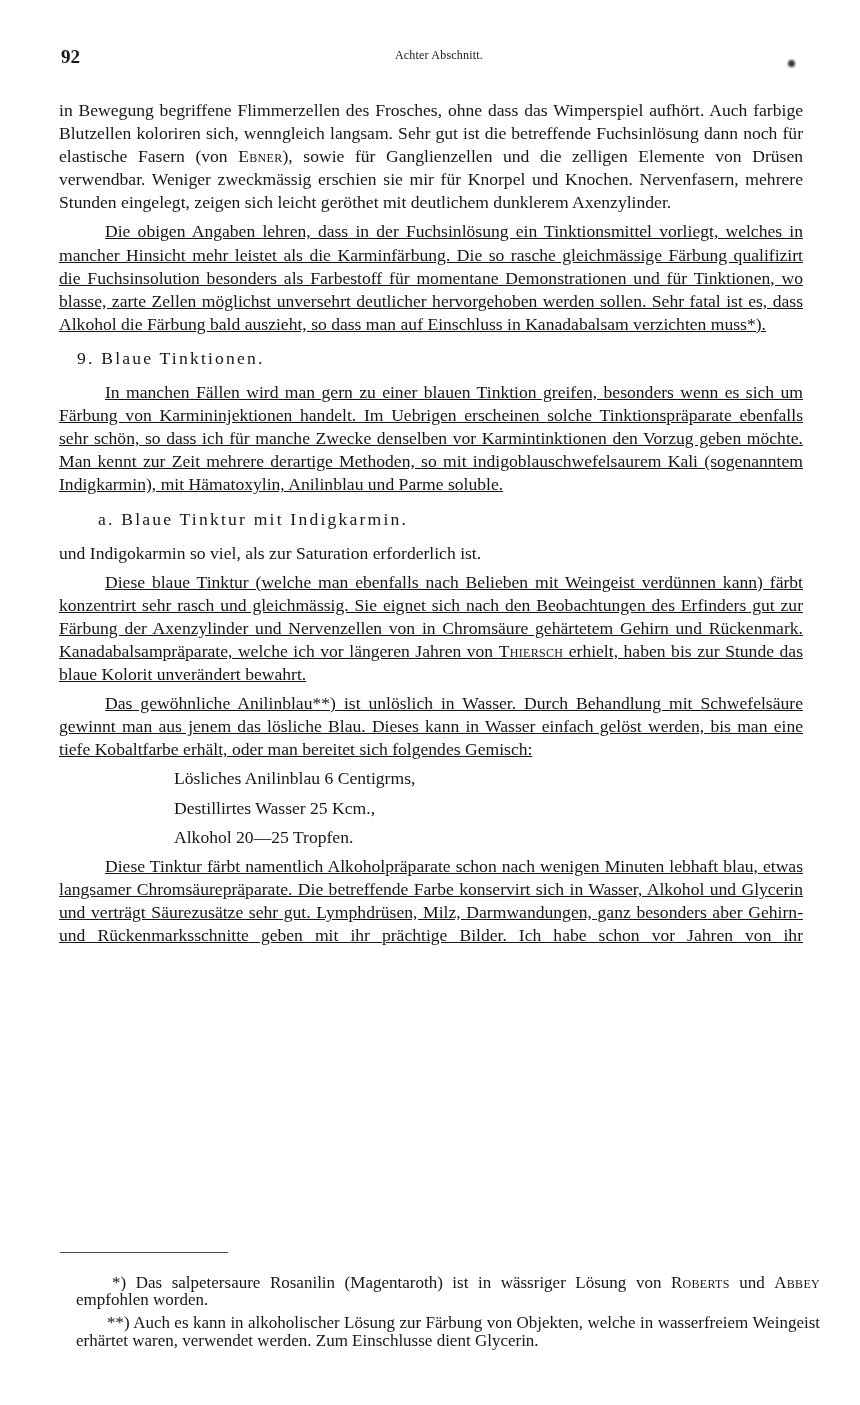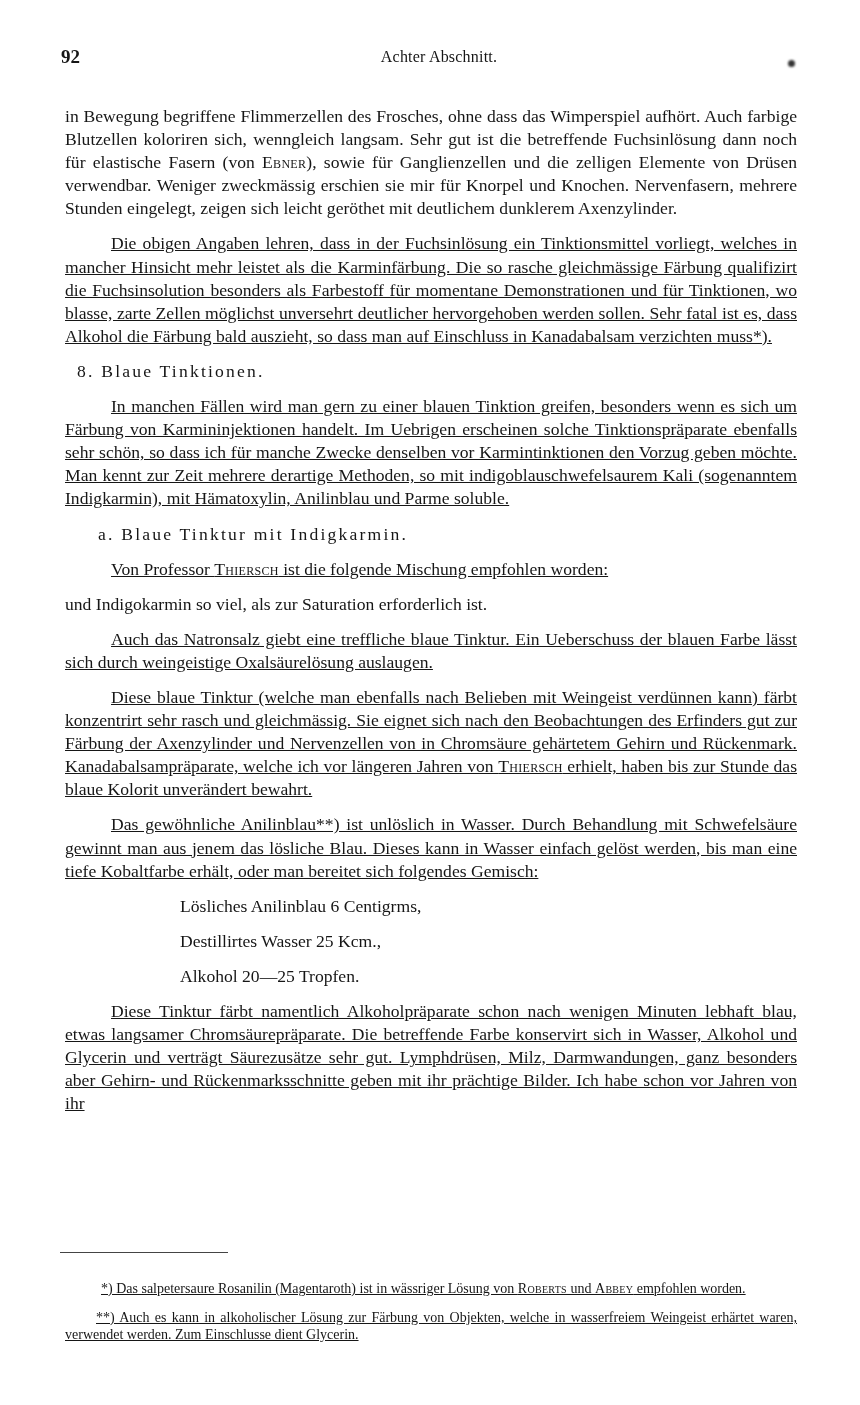--- a/index.html
+++ b/index.html
@@ -1,58 +1,56 @@
 <!DOCTYPE html>
 <html><head>
   <meta charset="utf-8">
   <style>
     html, body { margin: 0; padding: 0; background: #ffffff; }
     body { width: 860px; height: 1405px; position: relative; overflow: hidden;
       font-family: "Liberation Serif", "DejaVu Serif", serif; color: #161616; }
     .page { position: absolute; left: 53px; top: 0; width: 756px; }
     .header { position: absolute; top: 46px; left: 8px; width: 756px; height: 24px; }
     .page-num { position: absolute; left: 0; top: 0; font-size: 19px; font-weight: bold; }
-    .running-head { position: absolute; left: 0; width: 756px; top: 2px; text-align: center; font-size: 16px; letter-spacing: 0.2px; }
+    .running-head { position: absolute; left: 0; width: 756px; top: 2px; text-align: center; font-size: 12px; letter-spacing: 0.2px; }
     .speck { position: absolute; left: 727px; top: 14px; width: 7px; height: 7px; border-radius: 50%; background: #333; filter: blur(1px); }
     .body { position: absolute; top: 93px; left: 0; width: 756px; font-size: 17.6px; line-height: 23.1px; }
-    p { margin: 12px; text-align: justify; text-align-last: auto; }
+    p { margin: 6px; text-align: justify; text-align-last: auto; }
     .indent { text-indent: 46px; text-decoration: underline; }
     .sc { font-variant: small-caps; letter-spacing: 0.3px; }
     .heading { margin: 11px 0 11px 0; letter-spacing: 2.2px; }
     .h7 { padding-left: 24px; }
     .hsub { padding-left: 45px; }
     .recipe { padding-left: 115px; }
     .rule { position: absolute; left: 60px; top: 1252px; width: 168px; border-top: 1px solid #444; }
-    .footnotes { position: absolute; top: 1268px; left: 53px; width: 756px; font-size: 14px; line-height: 17.2px; text-decoration: underline; }
+    .footnotes { position: absolute; top: 1268px; left: 70px; width: 756px; font-size: 17px; line-height: 17.2px; }
     .fn-indent { text-indent: 36px; }
     .fn-indent2 { text-indent: 31px; }
     .last-line { text-align-last: justify; }
     .nojust { text-align: left; }
   </style>
 </head>
 <body>
 
 <div class="page">
   <div class="header">
     <span class="page-num">92</span>
     <span class="running-head">Achter Abschnitt.</span>
     <span class="speck"></span>
   </div>
 
   <div class="body">
     <p><span>in Bewegung begriffene Flimmerzellen des Frosches, ohne dass das Wimperspiel aufhört. Auch farbige Blutzellen koloriren sich, wenngleich langsam. Sehr gut ist die betreffende Fuchsinlösung dann noch für elastische Fasern (von </span><span class="sc">Ebner</span><span>), sowie für Ganglienzellen und die zelligen Elemente von Drüsen verwendbar. Weniger zweckmässig erschien sie mir für Knorpel und Knochen. Nervenfasern, mehrere Stunden eingelegt, zeigen sich leicht geröthet mit deutlichem dunklerem Axenzylinder.</span></p>
     <p class="indent">Die obigen Angaben lehren, dass in der Fuchsinlösung ein Tinktionsmittel vorliegt, welches in mancher Hinsicht mehr leistet als die Karminfärbung. Die so rasche gleichmässige Färbung qualifizirt die Fuchsinsolution besonders als Farbestoff für momentane Demonstrationen und für Tinktionen, wo blasse, zarte Zellen möglichst unversehrt deutlicher hervorgehoben werden sollen. Sehr fatal ist es, dass Alkohol die Färbung bald auszieht, so dass man auf Einschluss in Kanadabalsam verzichten muss*).</p>
 
-    <p class="heading h7">8. Blaue Tinktionen.</p>
+    <p class="heading h7">9. Blaue Tinktionen.</p>
     <p class="indent">In manchen Fällen wird man gern zu einer blauen Tinktion greifen, besonders wenn es sich um Färbung von Karmininjektionen handelt. Im Uebrigen erscheinen solche Tinktionspräparate ebenfalls sehr schön, so dass ich für manche Zwecke denselben vor Karmintinktionen den Vorzug geben möchte. Man kennt zur Zeit mehrere derartige Methoden, so mit indigoblauschwefelsaurem Kali (sogenanntem Indigkarmin), mit Hämatoxylin, Anilinblau und Parme soluble.</p>
 
     <p class="heading hsub">a. Blaue Tinktur mit Indigkarmin.</p>
-    <p class="indent nojust"><span>Von Professor </span><span class="sc">Thiersch</span><span> ist die folgende Mischung empfohlen worden:</span></p>
     <p class="nojust">und Indigokarmin so viel, als zur Saturation erforderlich ist.</p>
-    <p class="indent">Auch das Natronsalz giebt eine treffliche blaue Tinktur. Ein Ueberschuss der blauen Farbe lässt sich durch weingeistige Oxalsäurelösung auslaugen.</p>
     <p class="indent"><span>Diese blaue Tinktur (welche man ebenfalls nach Belieben mit Weingeist verdünnen kann) färbt konzentrirt sehr rasch und gleichmässig. Sie eignet sich nach den Beobachtungen des Erfinders gut zur Färbung der Axenzylinder und Nervenzellen von in Chromsäure gehärtetem Gehirn und Rückenmark. Kanadabalsampräparate, welche ich vor längeren Jahren von </span><span class="sc">Thiersch</span><span> erhielt, haben bis zur Stunde das blaue Kolorit unverändert bewahrt.</span></p>
 
     <p class="indent">Das gewöhnliche Anilinblau**) ist unlöslich in Wasser. Durch Behandlung mit Schwefelsäure gewinnt man aus jenem das lösliche Blau. Dieses kann in Wasser einfach gelöst werden, bis man eine tiefe Kobaltfarbe erhält, oder man bereitet sich folgendes Gemisch:</p>
     <p class="recipe nojust">Lösliches Anilinblau 6 Centigrms,</p>
     <p class="recipe nojust">Destillirtes Wasser 25 Kcm.,</p>
     <p class="recipe nojust">Alkohol 20—25 Tropfen.</p>
     <p class="indent last-line">Diese Tinktur färbt namentlich Alkoholpräparate schon nach wenigen Minuten lebhaft blau, etwas langsamer Chromsäurepräparate. Die betreffende Farbe konservirt sich in Wasser, Alkohol und Glycerin und verträgt Säurezusätze sehr gut. Lymphdrüsen, Milz, Darmwandungen, ganz besonders aber Gehirn- und Rückenmarksschnitte geben mit ihr prächtige Bilder. Ich habe schon vor Jahren von ihr</p>
   </div>
 </div>
 

